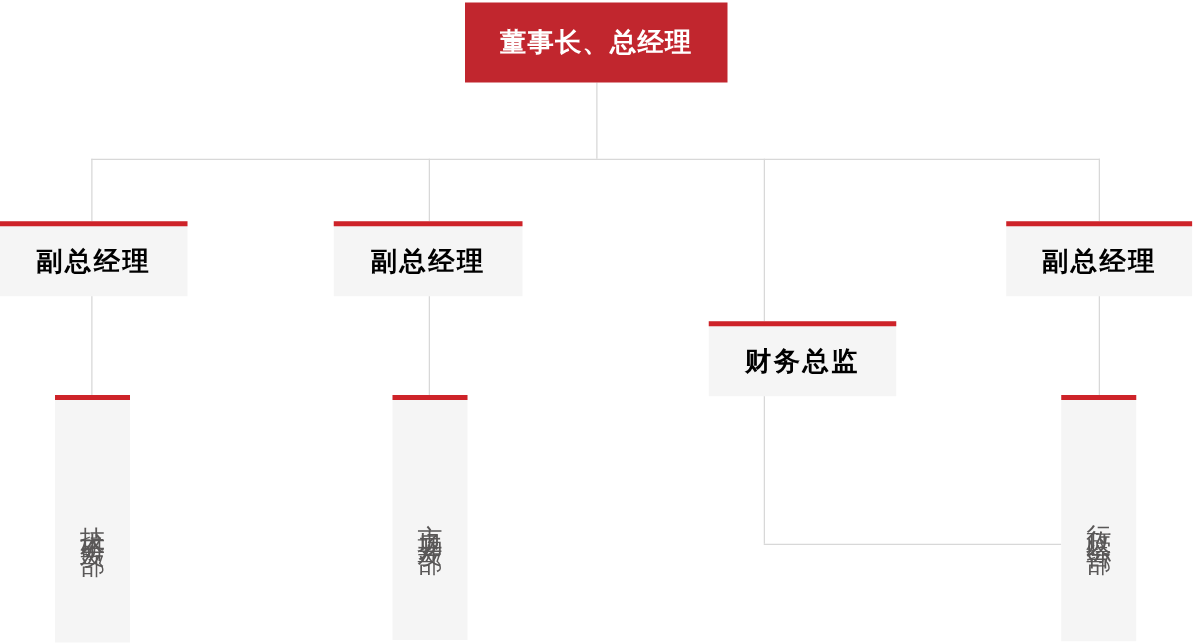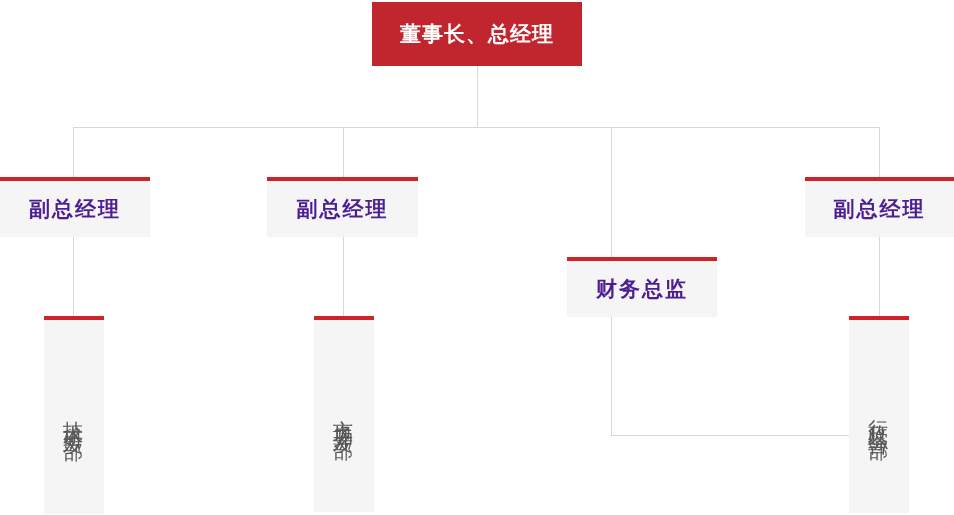--- a/index.html
+++ b/index.html
@@ -29,21 +29,21 @@
   .node-root {
     background: #c1262e;
     color: #ffffff;
     font-size: 21px;
     font-weight: bold;
     letter-spacing: 1px;
   }
   .node-l2 {
     background: #f5f5f5;
     border-top: 4px solid #ce2329;
-    color: #4c1d95;
+    color: #000000;
     font-size: 21px;
     font-weight: bold;
     letter-spacing: 2px;
   }
   .node-dept {
     background: #f5f5f5;
     border-top: 4px solid #ce2329;
     color: #595757;
     font-size: 20px;
     writing-mode: vertical-rl;

